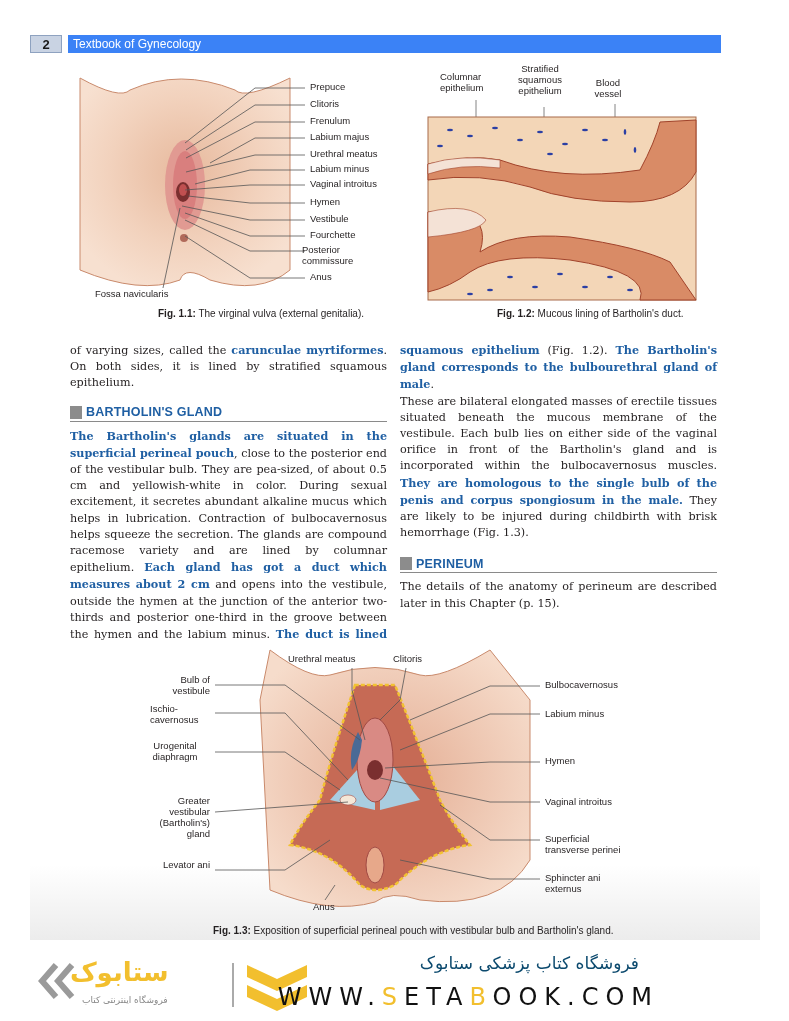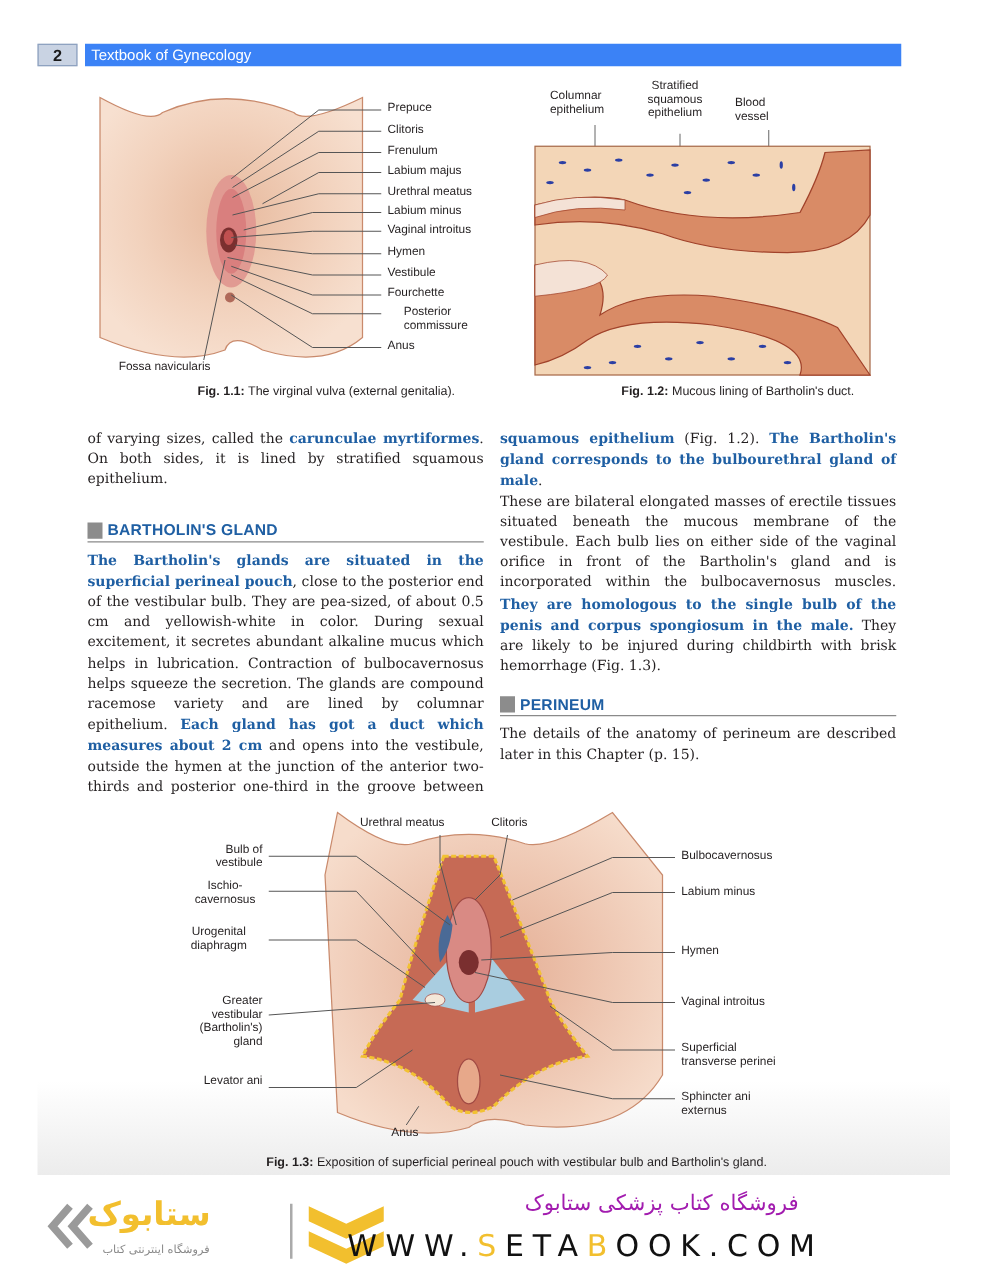--- a/index.html
+++ b/index.html
@@ -13,28 +13,28 @@
 
   
   .fig { position: absolute; }
   .fig-label { position: absolute; font-family: "Liberation Sans", sans-serif; font-size: 9.5px; color: #231f20; line-height: 1.15; white-space: nowrap; }
   .caption { position: absolute; font-family: "Liberation Sans", sans-serif; font-size: 10px; color: #231f20; white-space: nowrap; margin-left: 40px; }
   .caption b { font-weight: bold; }
 
   
   .col { position: absolute; font-size: 11.2px; line-height: 16.2px; text-align: justify; color: #231f20; }
   .hl { color: #1f5fa3; font-weight: bold; }
-  .sec { display: flex; align-items: center; border-bottom: 1px solid #8a8a8a; height: 18px; margin-top: 24px; margin-bottom: 6px; }
+  .sec { display: flex; align-items: center; border-bottom: 1px solid #8a8a8a; height: 18px; margin-top: 12px; margin-bottom: 6px; }
   .sec .sq { width: 12px; height: 13px; background: #8c8c8c; margin-right: 4px; }
   .sec span { font-family: "Liberation Sans", sans-serif; font-weight: bold; font-size: 12.5px; color: #1f5fa3; letter-spacing: 0.2px; }
   .subhead { font-family: "Liberation Sans", sans-serif; font-weight: bold; font-size: 12px; color: #b5332a; margin-top: 8px; line-height: 16px; }
 
   
   .foot { position: absolute; left: 4px; top: 945px; width: 695px; height: 76px; background: #fff; }
-  .fa-title { position: absolute; right: 60px; top: 8px; font-family: "DejaVu Sans", sans-serif; font-size: 17px; color: #a21caf; direction: rtl; }
+  .fa-title { position: absolute; right: 60px; top: 8px; font-family: "DejaVu Sans", sans-serif; font-size: 17px; color: #0c4a6e; direction: rtl; }
   .fa-url { position: absolute; right: 40px; top: 38px; font-family: "DejaVu Sans", sans-serif; font-size: 24px; letter-spacing: 7px; color: #111; }
   .fa-url .y { color: #f2bf2e; }
   .logo-text { position: absolute; left: 66px; top: 12px; font-family: "DejaVu Sans", sans-serif; font-weight: bold; font-size: 26px; color: #f2bf2e; }
   .logo-sub { position: absolute; left: 78px; top: 50px; font-family: "DejaVu Sans", sans-serif; font-size: 9px; color: #888; direction: rtl; }
 </style>
 </head>
 <body>
 
 <div class="hdr">
   <div class="pgnum">2</div>
@@ -78,33 +78,33 @@
   <div class="fig-label" style="left:250px;top:14px">Prepuce</div>
   <div class="fig-label" style="left:250px;top:31px">Clitoris</div>
   <div class="fig-label" style="left:250px;top:48px">Frenulum</div>
   <div class="fig-label" style="left:250px;top:64px">Labium majus</div>
   <div class="fig-label" style="left:250px;top:81px">Urethral meatus</div>
   <div class="fig-label" style="left:250px;top:96px">Labium minus</div>
   <div class="fig-label" style="left:250px;top:111px">Vaginal introitus</div>
   <div class="fig-label" style="left:250px;top:129px">Hymen</div>
   <div class="fig-label" style="left:250px;top:146px">Vestibule</div>
   <div class="fig-label" style="left:250px;top:162px">Fourchette</div>
-  <div class="fig-label" style="left:263px;top:177px;width:60px;white-space:normal">Posterior commissure</div>
+  <div class="fig-label" style="left:242px;top:177px;width:60px;white-space:normal">Posterior commissure</div>
   <div class="fig-label" style="left:250px;top:204px">Anus</div>
   <div class="fig-label" style="left:35px;top:221px">Fossa navicularis</div>
 </div>
 <div class="caption" style="left:118px;top:308px">
   <b>Fig. 1.1:</b>
   <span>The virginal vulva (external genitalia).</span>
 </div>
 
 <div class="fig" style="left:410px;top:62px;width:320px;height:240px;">
   <div class="fig-label" style="left:30px;top:10px;width:60px;white-space:normal">Columnar epithelium</div>
   <div class="fig-label" style="left:100px;top:2px;text-align:center;width:60px;white-space:normal">Stratified squamous epithelium</div>
-  <div class="fig-label" style="left:178px;top:16px;text-align:left;width:40px;white-space:normal">Blood vessel</div>
+  <div class="fig-label" style="left:178px;top:16px;text-align:center;width:40px;white-space:normal">Blood vessel</div>
   <svg width="320" height="240" style="position:absolute;left:0;top:0">
     <g stroke="#666" stroke-width="0.8">
       <line x1="66" y1="38" x2="66" y2="95"></line>
       <line x1="134" y1="45" x2="134" y2="112"></line>
       <line x1="205" y1="42" x2="205" y2="92"></line>
     </g>
     <rect x="18" y="55" width="268" height="183" fill="#f3d6b7" stroke="#a86a4a" stroke-width="1"></rect>
 
     <path d="M18 102 Q60 92 90 98 Q150 120 230 108 Q245 80 250 60 L286 58 L286 110 Q270 140 220 140 Q160 140 120 125 Q70 110 18 118 Z" fill="#d98b66" stroke="#a1432b" stroke-width="1"></path>
     <path d="M18 102 Q50 92 90 98 L90 106 Q50 101 18 112 Z" fill="#f4e2d6" stroke="#a1432b" stroke-width="0.6"></path>
@@ -207,21 +207,21 @@
       <polyline points="510,122 460,122 355,128"></polyline>
       <polyline points="510,162 460,162 350,138"></polyline>
       <polyline points="510,200 460,200 410,165"></polyline>
       <polyline points="510,239 460,239 370,220"></polyline>
       <polyline points="305,245 295,260"></polyline>
     </g>
   </svg>
   <div class="fig-label" style="left:258px;top:14px">Urethral meatus</div>
   <div class="fig-label" style="left:363px;top:14px">Clitoris</div>
   <div class="fig-label" style="left:120px;top:35px;width:60px;text-align:right;white-space:normal">Bulb of vestibule</div>
-  <div class="fig-label" style="left:120px;top:64px;width:60px;text-align:center;white-space:normal">Ischio-cavernosus</div>
+  <div class="fig-label" style="left:120px;top:64px;width:60px;text-align:left;white-space:normal">Ischio-cavernosus</div>
   <div class="fig-label" style="left:110px;top:101px;width:70px;text-align:center;white-space:normal">Urogenital diaphragm</div>
   <div class="fig-label" style="left:110px;top:156px;width:70px;text-align:right;white-space:normal">Greater vestibular (Bartholin's) gland</div>
   <div class="fig-label" style="left:130px;top:220px;width:50px;text-align:right;white-space:normal">Levator ani</div>
   <div class="fig-label" style="left:515px;top:40px">Bulbocavernosus</div>
   <div class="fig-label" style="left:515px;top:69px">Labium minus</div>
   <div class="fig-label" style="left:515px;top:116px">Hymen</div>
   <div class="fig-label" style="left:515px;top:157px">Vaginal introitus</div>
   <div class="fig-label" style="left:515px;top:194px;width:80px;white-space:normal">Superficial transverse perinei</div>
   <div class="fig-label" style="left:515px;top:233px;width:60px;white-space:normal">Sphincter ani externus</div>
   <div class="fig-label" style="left:283px;top:262px">Anus</div>

